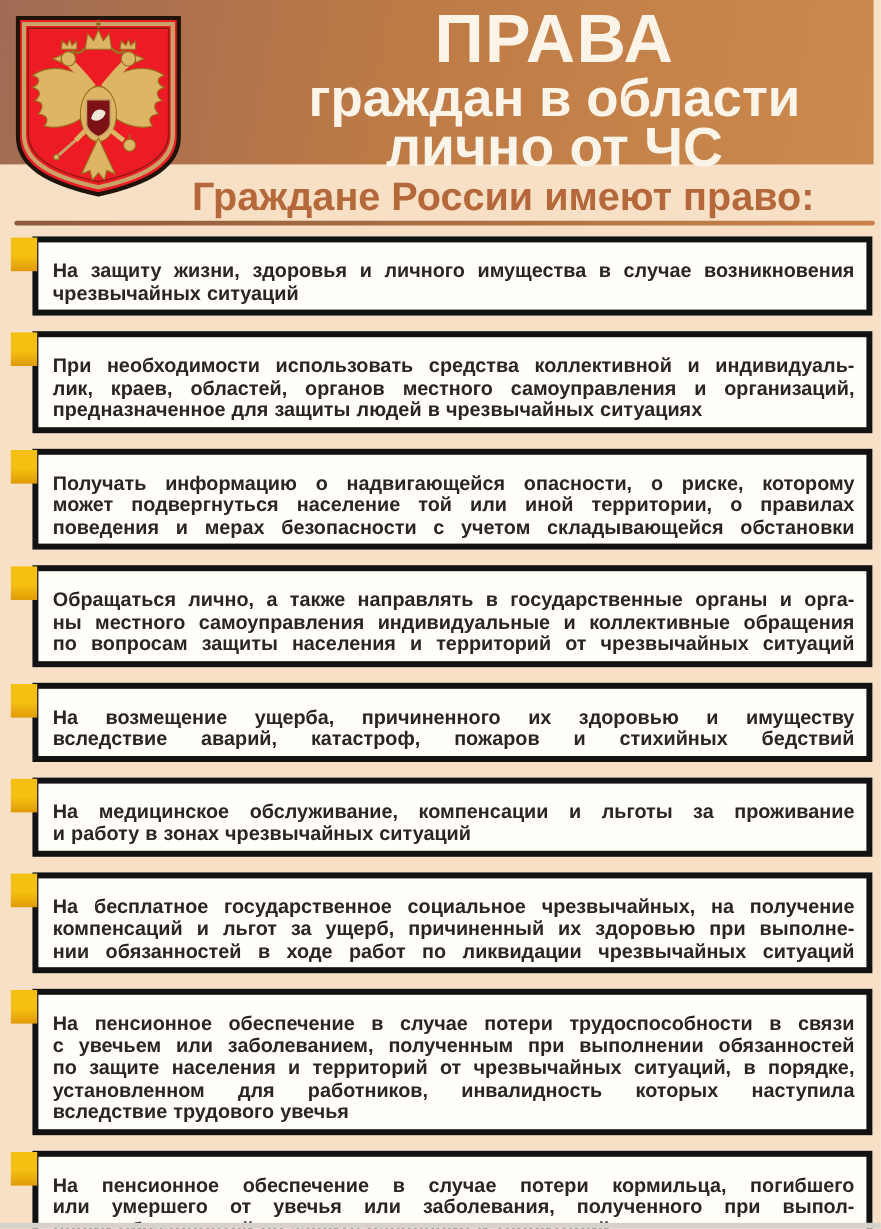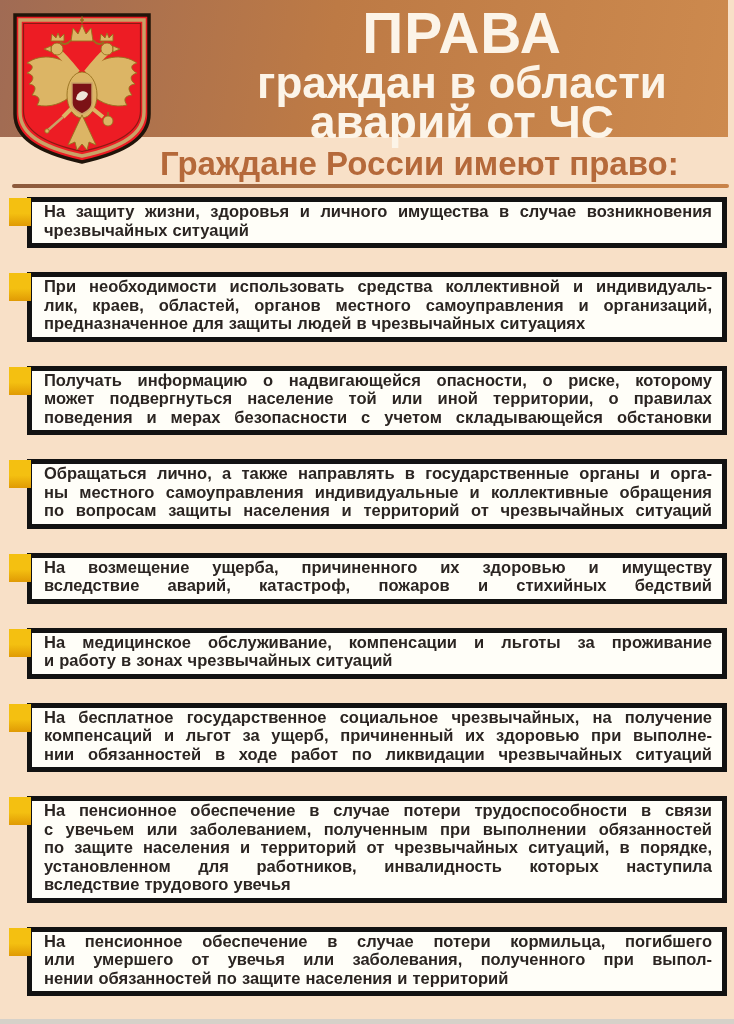--- a/index.html
+++ b/index.html
@@ -27,24 +27,24 @@
     font-size:33px; line-height:36px; font-weight:bold;
   }
   .rule {
     position:absolute; top:184px; left:12px; width:717px; height:4px; z-index:1;
     background:linear-gradient(to right, var(--rule_left), var(--rule_right));
     border-radius:2px;
   }
   .rights { position:absolute; top:197px; left:0; right:0; }
   .box {
     position:relative; z-index:0;
-    margin:0 7px 24px 27px;
+    margin:0 7px 13px 27px;
     border:5px solid var(--box_border);
     background:var(--box_bg);
-    padding:0 10px 4px 12px;
+    padding:15px 10px 4px 12px;
   }
   .marker {
     position:absolute; left:-23px; top:-4px; width:22px; height:28px; z-index:-1;
     background:linear-gradient(180deg, var(--marker_top) 55%, var(--marker_bottom) 100%);
   }
   .line {
     font-size:16.5px; line-height:18.5px; font-weight:bold;
     color:var(--box_text);
     text-align:justify; text-align-last:justify;
     word-spacing:0.5px;
@@ -94,21 +94,21 @@
       </g>
 
       <path d="M61,72 H81 V92 C81,99 71,103 71,103 C71,103 61,99 61,92 Z" fill="#7c1216" stroke="var(--emblem_frame)" stroke-width="1.4"></path>
       <path d="M65,88 C66,80 74,78 77,83 C75,90 68,91 65,88 Z" fill="#eee6d8"></path>
     </svg>
   </div>
 
   <div class="title-block">
     <div class="title-l1">ПРАВА</div>
     <div class="title-l2">граждан в области</div>
-    <div class="title-l3">аварий от ЧС</div>
+    <div class="title-l3">лично от ЧС</div>
   </div>
 
   <div class="subtitle">Граждане России имеют право:</div>
 
   <div class="rule"></div>
 
   <main class="rights">
       <section class="box">
         <span class="marker"></span>
         <div class="line">На защиту жизни, здоровья и личного имущества в случае возникновения</div>

